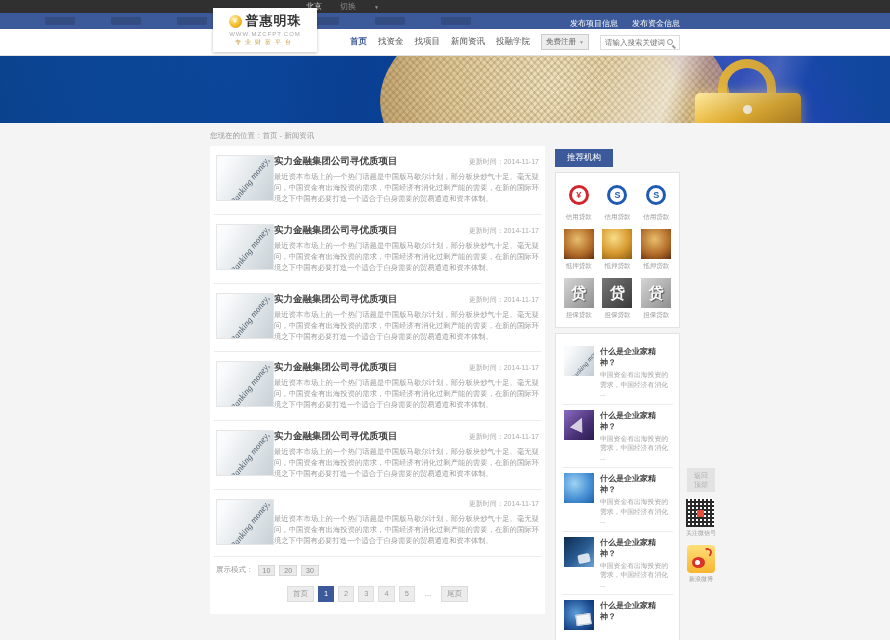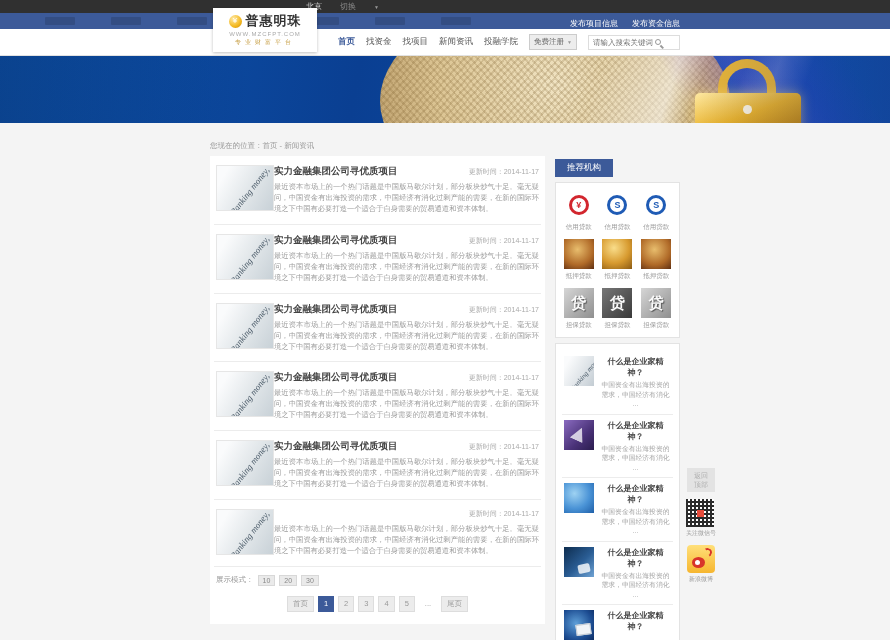--- a/index.html
+++ b/index.html
@@ -29,21 +29,21 @@
   .logo-card{position:absolute;left:3px;top:-21px;width:104px;background:#fff;box-shadow:0 1px 3px rgba(0,0,0,.25);padding:4px 6px 5px;text-align:center;z-index:30;cursor:pointer;}
   .logo-row{display:flex;align-items:center;justify-content:center;gap:4px;}
   .coin{width:13px;height:13px;border-radius:50%;background:radial-gradient(circle at 35% 30%,#ffeaa8,#f3b81f 60%,#c8860a);display:flex;align-items:center;justify-content:center;color:#fff;font-size:8px;line-height:1;}
   .logo-title{font-size:13px;font-weight:bold;color:#333;letter-spacing:1px;}
   .logo-url{font-size:6px;color:#aaa;letter-spacing:1px;margin-top:1px;}
   .logo-slogan{font-size:6px;color:#c9a24b;letter-spacing:4px;margin-top:1px;}
   .nav{margin-left:auto;display:flex;align-items:center;gap:11px;font-size:8.5px;color:#555;}
   .nav-item{cursor:pointer;white-space:nowrap;}
   .nav-item.active{color:#3c5a99;font-weight:bold;}
   .industry{background:#ededed;border:1px solid #ccc;color:#666;font-size:7.5px;padding:2px 4px;display:flex;align-items:center;gap:3px;cursor:pointer;white-space:nowrap;}
-  .search{display:flex;align-items:center;border:1px solid #ddd;background:#fff;padding:2px 4px;width:92px;}
+  .search{display:flex;align-items:center;border:1px solid #ddd;background:#fff;padding:2px 4px;width:80px;}
   .search input{border:0;outline:0;font-size:7.5px;width:62px;color:#333;background:transparent;font-family:inherit;}
   .mag{width:6px;height:6px;border:1.5px solid #999;border-radius:50%;position:relative;flex:none;cursor:pointer;}
   .mag::after{content:"";position:absolute;width:4px;height:1.5px;background:#999;transform:rotate(45deg);left:4px;top:6px;}
 
   
   .banner{height:67px;position:relative;overflow:hidden;background:linear-gradient(100deg,#0d55ae,#0a3f92 40%,#0c4aa2 65%,#155bbd);}
   .fabric{position:absolute;left:380px;top:-60px;width:350px;height:210px;border-radius:50%;
     background:
       repeating-linear-gradient(48deg,rgba(120,90,40,.18) 0 2px,transparent 2px 5px),
       repeating-linear-gradient(-48deg,rgba(120,90,40,.18) 0 2px,transparent 2px 5px),
@@ -52,21 +52,21 @@
     background:linear-gradient(115deg,transparent 30%,rgba(255,255,255,.55) 46%,transparent 52%,transparent 60%,rgba(255,255,255,.3) 67%,transparent 74%);}
   .streaks{position:absolute;right:0;top:0;width:320px;height:100%;
     background:linear-gradient(60deg,transparent 35%,rgba(130,90,220,.35) 55%,rgba(45,75,205,.45) 72%,transparent 88%);}
   .lock-shackle{position:absolute;left:718px;top:3px;width:58px;height:52px;border:9px solid #e8b63a;border-bottom:0;border-radius:30px 30px 0 0;}
   .lock-body{position:absolute;left:695px;top:37px;width:106px;height:42px;border-radius:5px;
     background:linear-gradient(160deg,#ffeaa2,#eab42e 50%,#b97f10);box-shadow:0 0 12px rgba(255,220,120,.55);}
   .lock-body::after{content:"";position:absolute;left:48px;top:12px;width:9px;height:9px;border-radius:50%;background:rgba(255,255,255,.85);}
   .banner-shade{position:absolute;inset:0;background:linear-gradient(90deg,rgba(5,25,70,.30),transparent 28%,transparent 78%,rgba(10,20,80,.30));}
 
   
-  .crumb-wrap{width:470px;margin:0 auto;padding-top:18px;font-size:7.5px;color:#999;}
+  .crumb-wrap{width:470px;margin:0 auto;padding-top:8px;font-size:7.5px;color:#999;}
   .crumb-wrap .home{cursor:pointer;}
 
   
   .content{width:470px;margin:5px auto 0;display:flex;gap:10px;align-items:flex-start;}
   .main{width:335px;background:#fff;padding:0 4px;}
   .news-item{padding:9px 2px;border-bottom:1px solid #ececec;overflow:hidden;}
   .news-item:last-of-type{border-bottom:1px solid #ececec;}
   .thumb{float:left;width:58px;height:46px;border:1px solid #e6e6e6;position:relative;overflow:hidden;cursor:pointer;
     background:linear-gradient(120deg,#fafbfc 15%,#e2e7ea 55%,#c8d1d7);}
   .thumb span{position:absolute;left:4px;top:20px;transform:rotate(-52deg);font-family:"Liberation Serif","DejaVu Serif",serif;font-style:italic;font-size:9px;color:#4a5a68;white-space:nowrap;}
@@ -105,21 +105,21 @@
   .h-thumb{width:30px;height:30px;flex:none;position:relative;overflow:hidden;cursor:pointer;}
   .ht1{background:linear-gradient(120deg,#fafbfc 15%,#dfe4e8 60%,#c3ccd3);}
   .ht1 i{position:absolute;left:0;top:13px;transform:rotate(-50deg);font-family:"Liberation Serif","DejaVu Serif",serif;font-style:italic;font-size:7px;color:#4a5a68;white-space:nowrap;}
   .ht2{background:linear-gradient(135deg,#8a6bc0,#4a3278 60%,#2a1c4e);}
   .ht2::after{content:"";position:absolute;left:8px;top:7px;width:14px;height:14px;background:rgba(255,255,255,.75);transform:rotate(25deg);clip-path:polygon(0 100%,50% 0,100% 100%);}
   .ht3{background:radial-gradient(circle at 35% 35%,#9ed2f2,#4a93d6 55%,#1e5fa8);}
   .ht4{background:linear-gradient(135deg,#0d2c4e,#2a5d94 55%,#6fa3d4);}
   .ht4::after{content:"";position:absolute;right:4px;bottom:4px;width:12px;height:9px;background:rgba(255,255,255,.8);border-radius:2px;transform:rotate(-12deg);}
   .ht5{background:radial-gradient(circle at 40% 45%,#5e9fd8,#1d4d92 65%,#0d2c62);}
   .ht5::after{content:"";position:absolute;right:3px;bottom:5px;width:13px;height:9px;background:#f2f5f8;border:1px solid #c4ccd4;transform:rotate(-8deg);}
-  .h-main{min-width:0;text-align:center;}
+  .h-main{min-width:0;}
   .h-title{font-size:8px;font-weight:bold;color:#444;cursor:pointer;}
   .h-ex{font-size:6.8px;color:#a5a5a5;line-height:1.4;margin-top:2px;}
 
   
   .float-col{position:absolute;left:686px;top:468px;width:30px;display:flex;flex-direction:column;gap:7px;align-items:center;text-align:center;z-index:40;}
   .back-top{width:28px;height:24px;background:#e3e3e3;color:#b0b0b0;font-size:7px;line-height:1.35;display:flex;flex-direction:column;align-items:center;justify-content:center;cursor:pointer;}
   .qr{width:28px;height:28px;background:
       linear-gradient(#e74c3c,#e74c3c) center/7px 7px no-repeat,
       repeating-linear-gradient(0deg,#2b2b2b 0 2px,transparent 2px 4px),
       repeating-linear-gradient(90deg,#2b2b2b 0 2px,#fff 2px 4px);}

